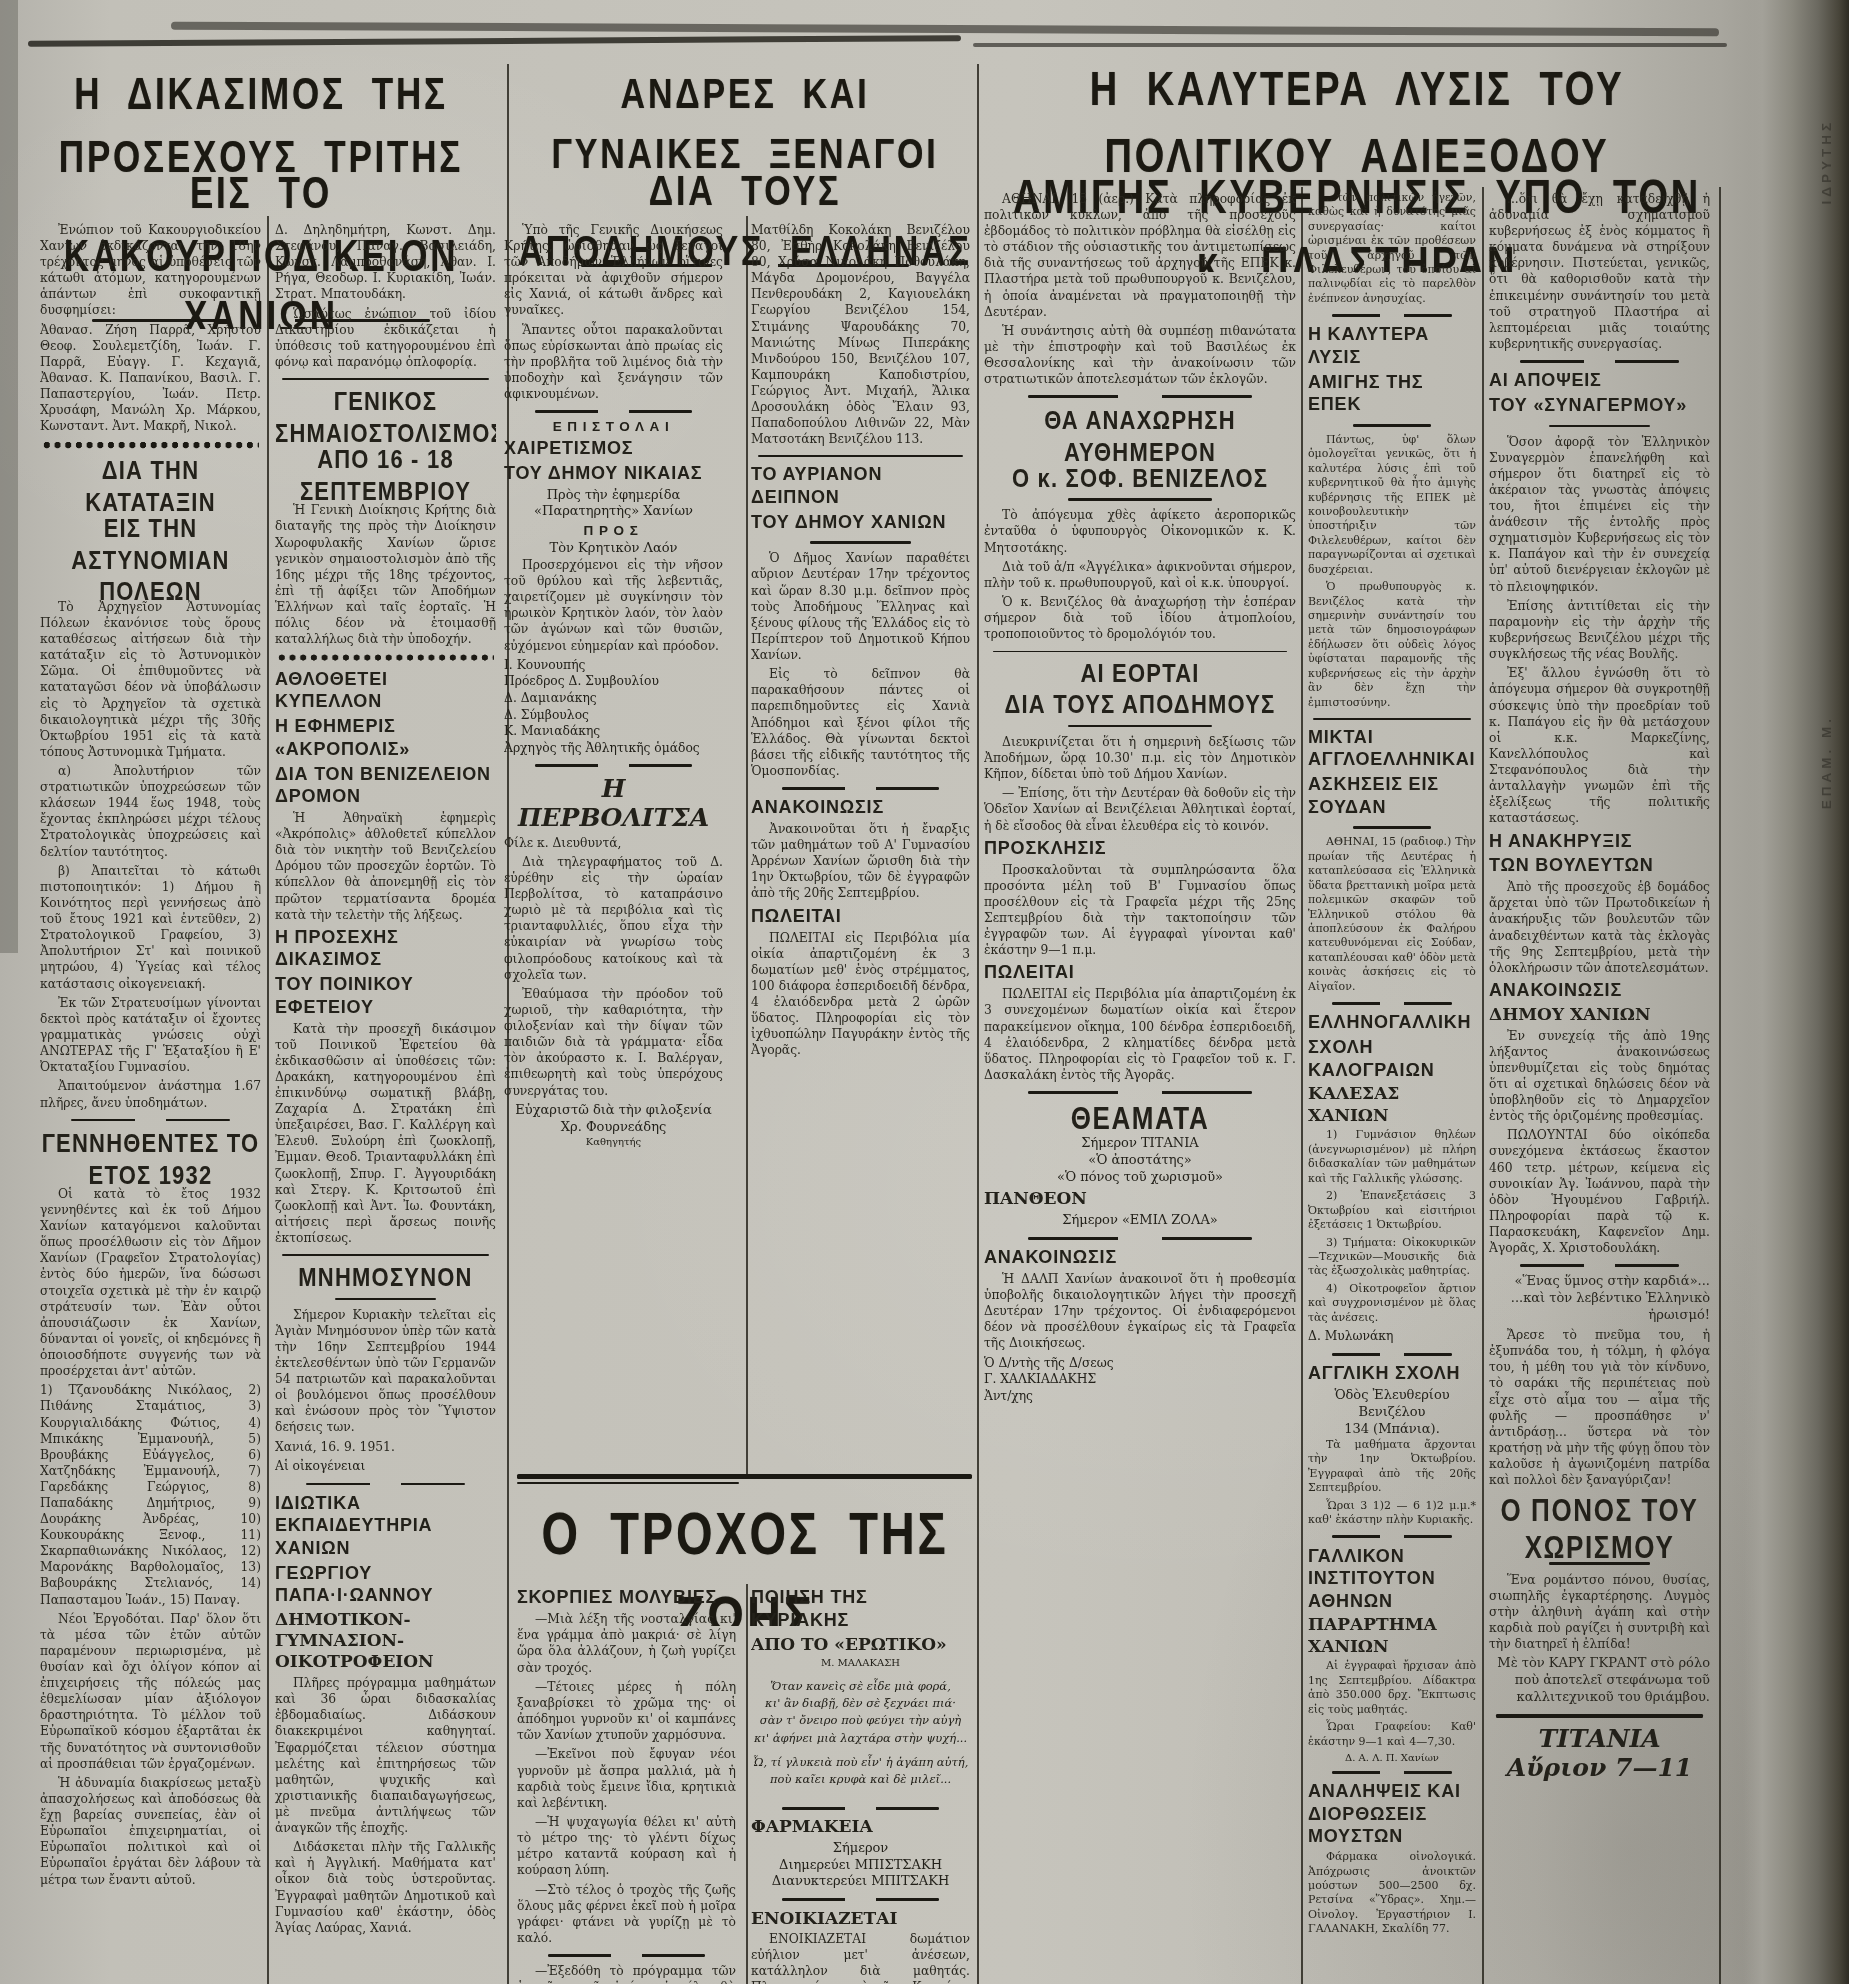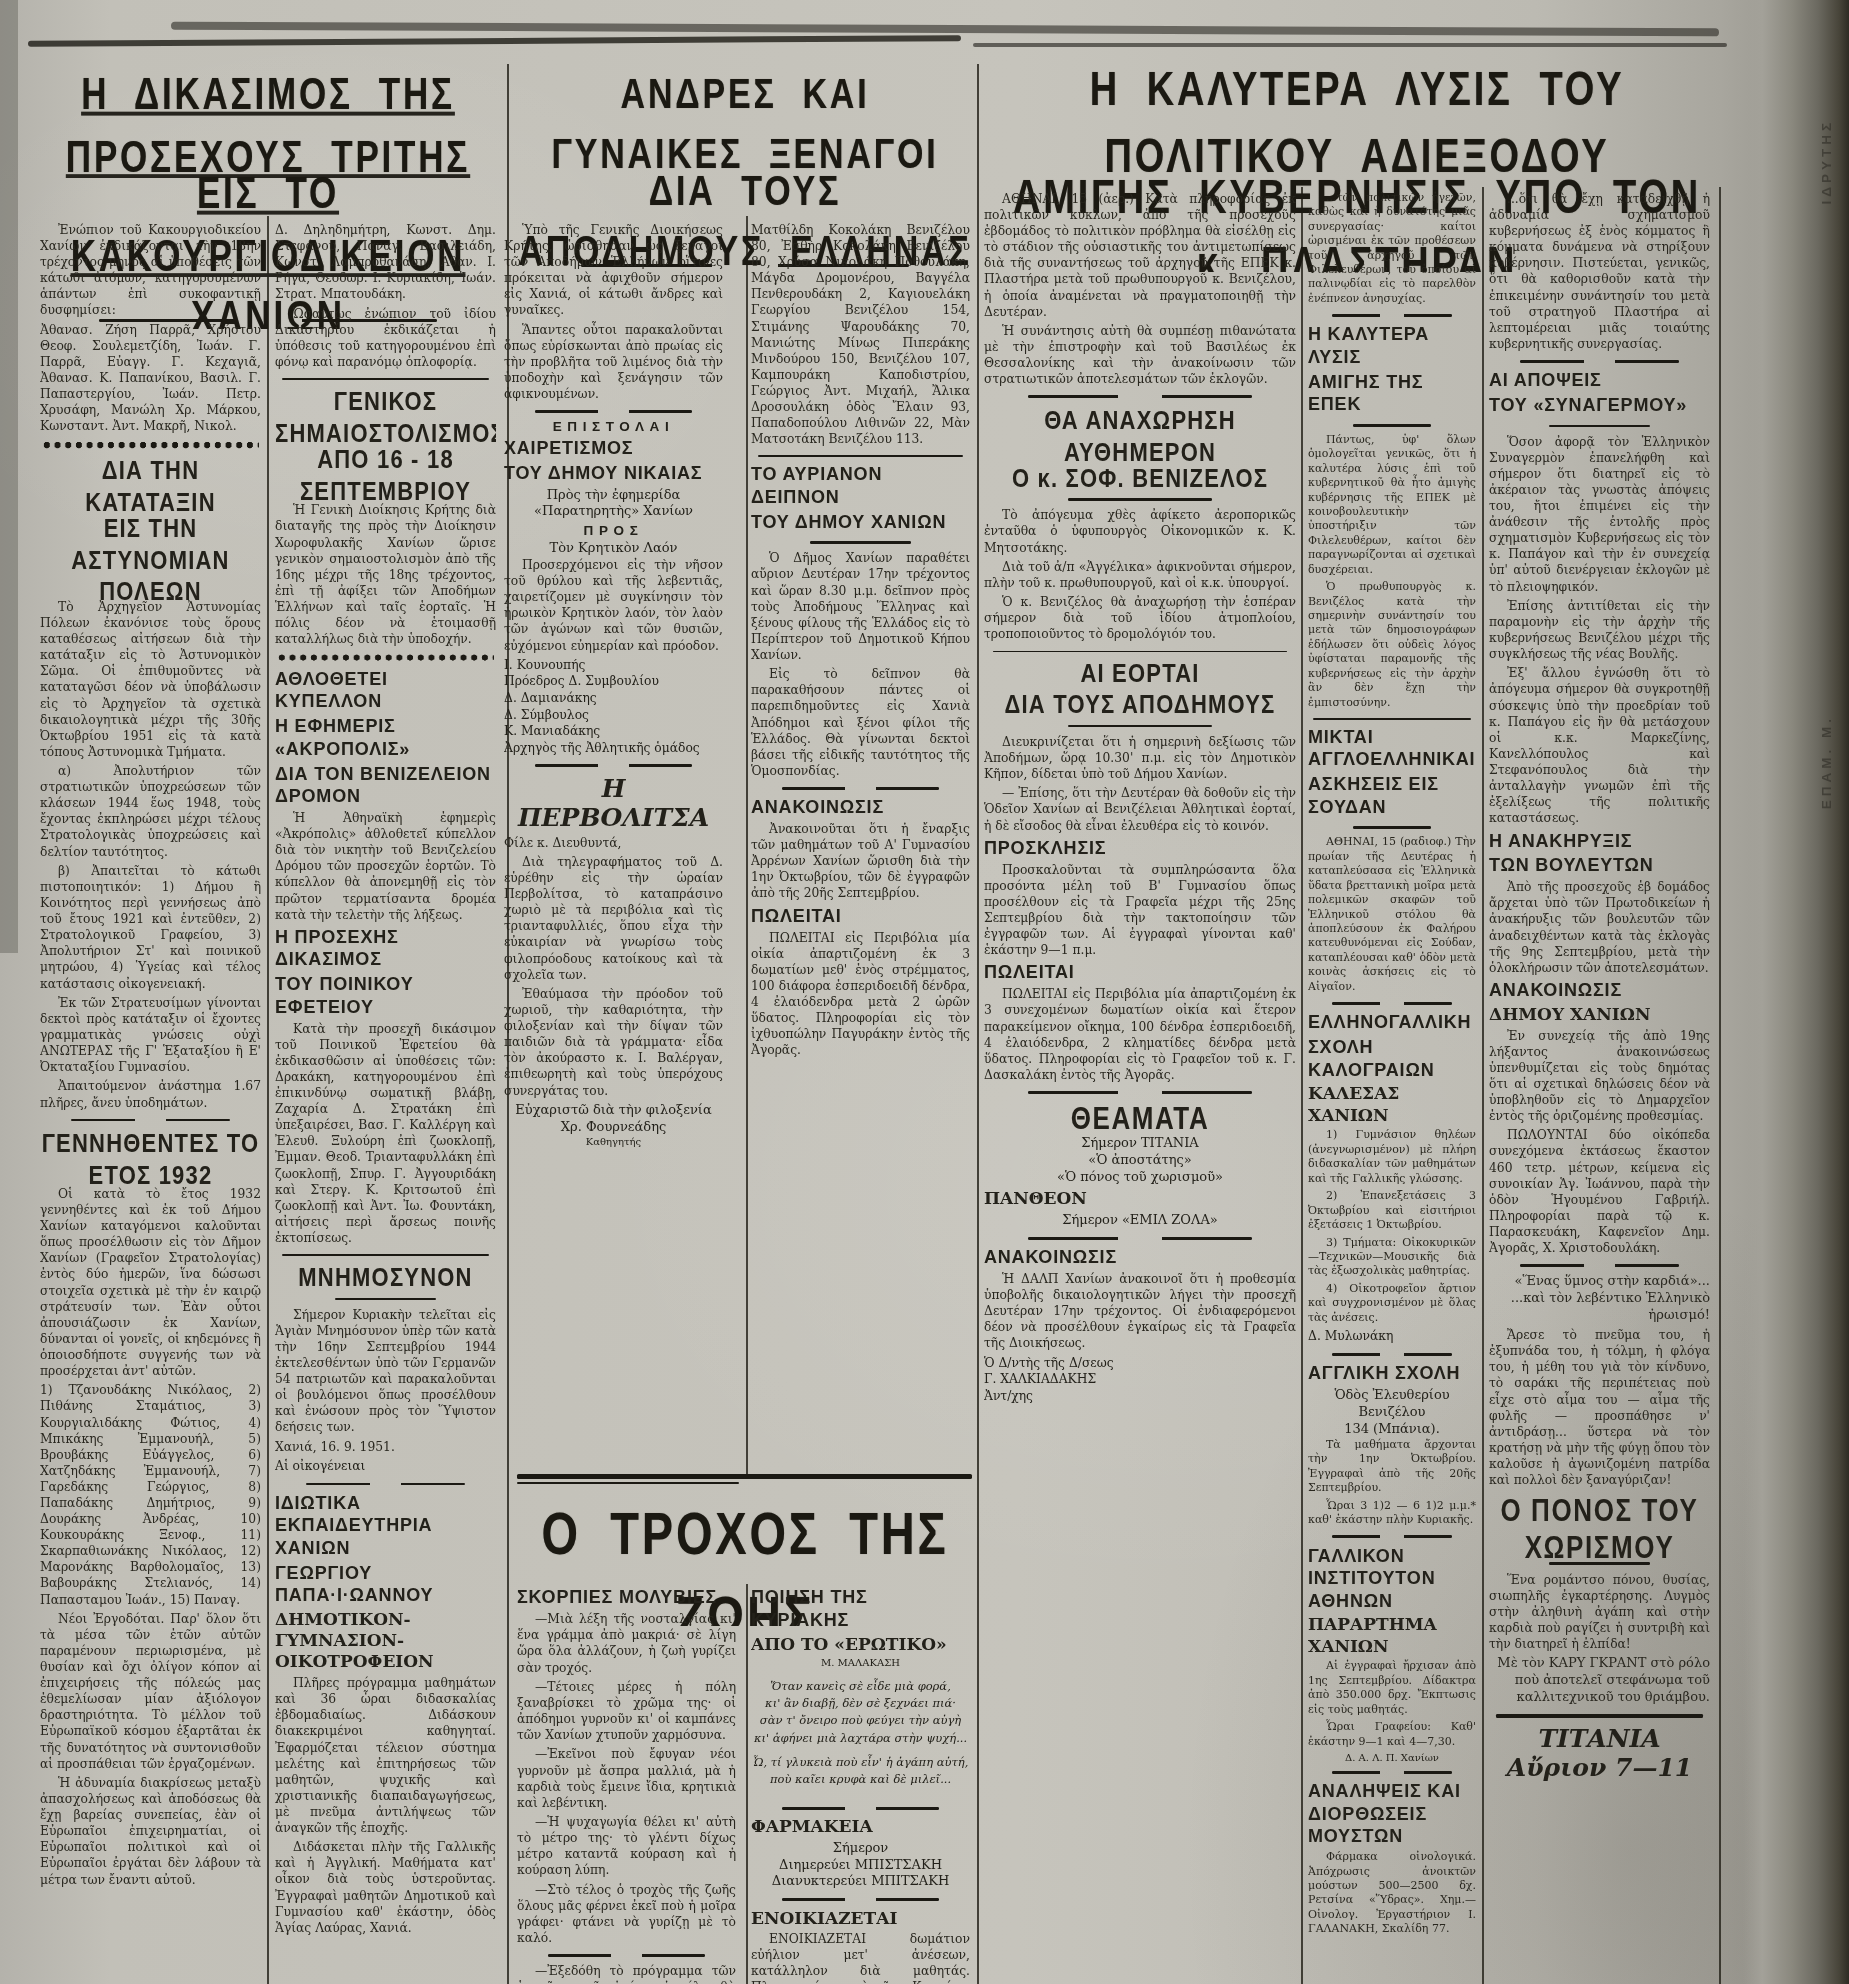--- a/index.html
+++ b/index.html
@@ -62,21 +62,21 @@
 
   <div class="hline" style="left:517px;top:1474px;width:455px;height:4.8px;"></div>
   <div class="hline" style="left:517px;top:1482px;width:222px;height:2.4px;"></div>
 
   <div style="position:absolute;right:0;top:0;width:107px;height:2644px;
        background:linear-gradient(90deg,rgba(120,118,110,0) 0,#a3a199 18%,#8b897f 45%,#6b6960 70%,#474439 90%,#2b2921 100%);"></div>
   <div id="edgeWords">
       <span class="edgeWord" style="right: 16px; top: 119px;">ΙΔΡΥΤΗΣ</span>
       <span class="edgeWord" style="right: 16px; top: 715px;">ΕΠΑΜ. Μ.</span>
     </div>
-<div class="blk " style="left: 33px; top: 63px; width: 470px; text-decoration: underline;">
+<div class="blk " style="left: 26px; top: 63px; width: 470px;">
       <div class="bl" style="font-size: 35px;">Η ΔΙΚΑΣΙΜΟΣ ΤΗΣ ΠΡΟΣΕΧΟΥΣ ΤΡΙΤΗΣ</div>
       <div class="bl" style="font-size: 35px;">ΕΙΣ ΤΟ ΚΑΚΟΥΡΓΙΟΔΙΚΕΙΟΝ ΧΑΝΙΩΝ</div>
       <div class="rule dash2"></div>
     </div>
     <div class="blk " style="left: 40px; top: 222px; width: 221px; height: 1838px;">
       <p class="p ">Ἐνώπιον τοῦ Κακουργιοδικείου Χανίων ἐκδικάζονται τὴν 18ην τρέχοντος μηνὸς αἱ ὑποθέσεις τῶν κάτωθι ἀτόμων, κατηγορουμένων ἁπάντων ἐπὶ συκοφαντικῇ δυσφημίσει:</p>
       <p class="p ni">Ἀθανασ. Ζήση Παρρᾶ, Χρήστου Θεοφ. Σουλεμετζίδη, Ἰωάν. Γ. Παρρᾶ, Εὐαγγ. Γ. Κεχαγιᾶ, Ἀθανασ. Κ. Παπανίκου, Βασιλ. Γ. Παπαστεργίου, Ἰωάν. Πετρ. Χρυσάφη, Μανώλη Χρ. Μάρκου, Κωνσταντ. Ἀντ. Μακρῆ, Νικολ.</p>
       <div class="orn"></div>
       <div class="ln h1">ΔΙΑ ΤΗΝ ΚΑΤΑΤΑΞΙΝ</div>
       <div class="ln h1">ΕΙΣ ΤΗΝ ΑΣΤΥΝΟΜΙΑΝ ΠΟΛΕΩΝ</div>

